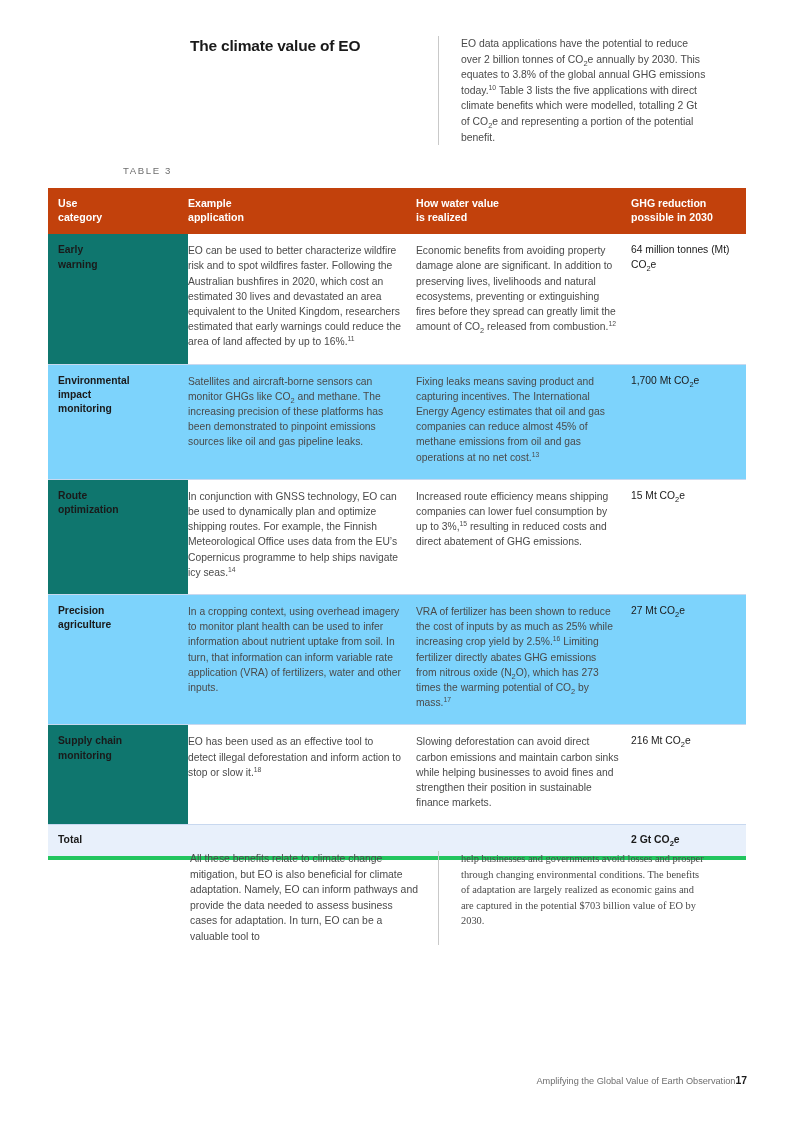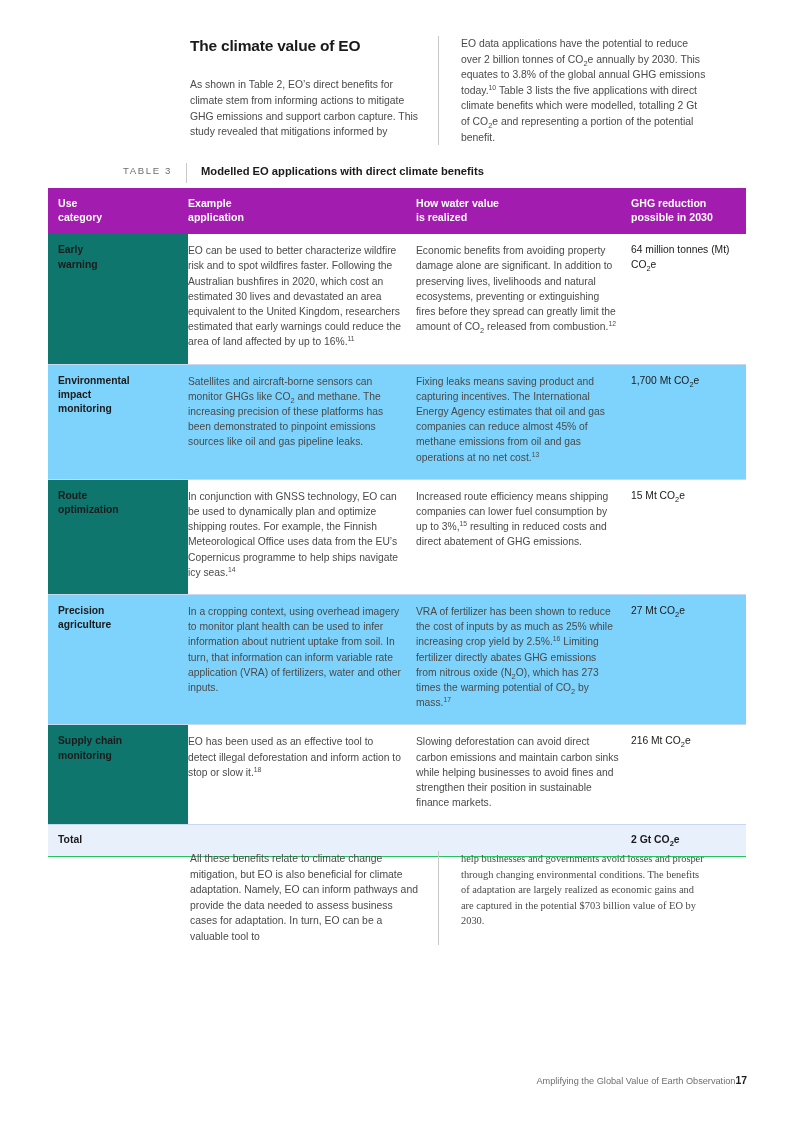--- a/index.html
+++ b/index.html
@@ -98,21 +98,21 @@
     width: 698px;
     border-collapse: collapse;
     table-layout: fixed;
   }
   .tbl col.c1 { width: 140px; }
   .tbl col.c2 { width: 228px; }
   .tbl col.c3 { width: 215px; }
   .tbl col.c4 { width: 115px; }
 
   .tbl thead th {
-    background: #a21caf;
+    background: #c2410c;
     color: #ffffff;
     font-size: 10.6px;
     font-weight: bold;
     line-height: 13.6px;
     text-align: left;
     padding: 9px 12px 10px 0;
     vertical-align: top;
     border: none;
   }
   .tbl thead th:first-child { padding-left: 10px; }
@@ -143,21 +143,21 @@
   }
 
   .tbl tfoot td {
     font-size: 10.4px;
     font-weight: bold;
     color: #1a1a1a;
     background: #e8f0fb;
     vertical-align: top;
     padding: 8px 12px 9px 0;
     border-top: 1px solid #9fbde8;
-    border-bottom: 1px solid #22c55e;
+    border-bottom: 4px solid #22c55e;
     line-height: 14px;
   }
   .tbl tfoot td:first-child { padding-left: 10px; }
 
   sub { font-size: 0.72em; line-height: 0; }
   sup { font-size: 0.66em; line-height: 0; vertical-align: super; }
 
   
   .outro {
     position: absolute;
@@ -193,30 +193,28 @@
   }
 </style>
 </head>
 <body>
 
 <div class="page">
 
   <div class="intro">
     <div class="intro-col left">
       <h1 class="section-title">The climate value of EO</h1>
-      <p class="body">As shown in Table 2, EO’s direct benefits for climate stem from informing actions to mitigate GHG emissions and support carbon capture. This study revealed that mitigations informed by</p>
     </div>
     <div class="intro-col right">
       <p class="body"><span>EO data applications have the potential to reduce over 2 billion tonnes of CO</span><sub>2</sub><span>e annually by 2030. This equates to 3.8% of the global annual GHG emissions today.</span><sup>10</sup><span> Table 3 lists the five applications with direct climate benefits which were modelled, totalling 2 Gt of CO</span><sub>2</sub><span>e and representing a portion of the potential benefit.</span></p>
     </div>
   </div>
 
   <div class="caption-row">
     <div class="caption-label">TABLE 3</div>
-    <div class="caption-title">Modelled EO applications with direct climate benefits</div>
   </div>
 
   <table class="tbl">
     <colgroup>
       <col class="c1">
         <col class="c2">
         <col class="c3">
         <col class="c4">
     </colgroup>
     <thead>

